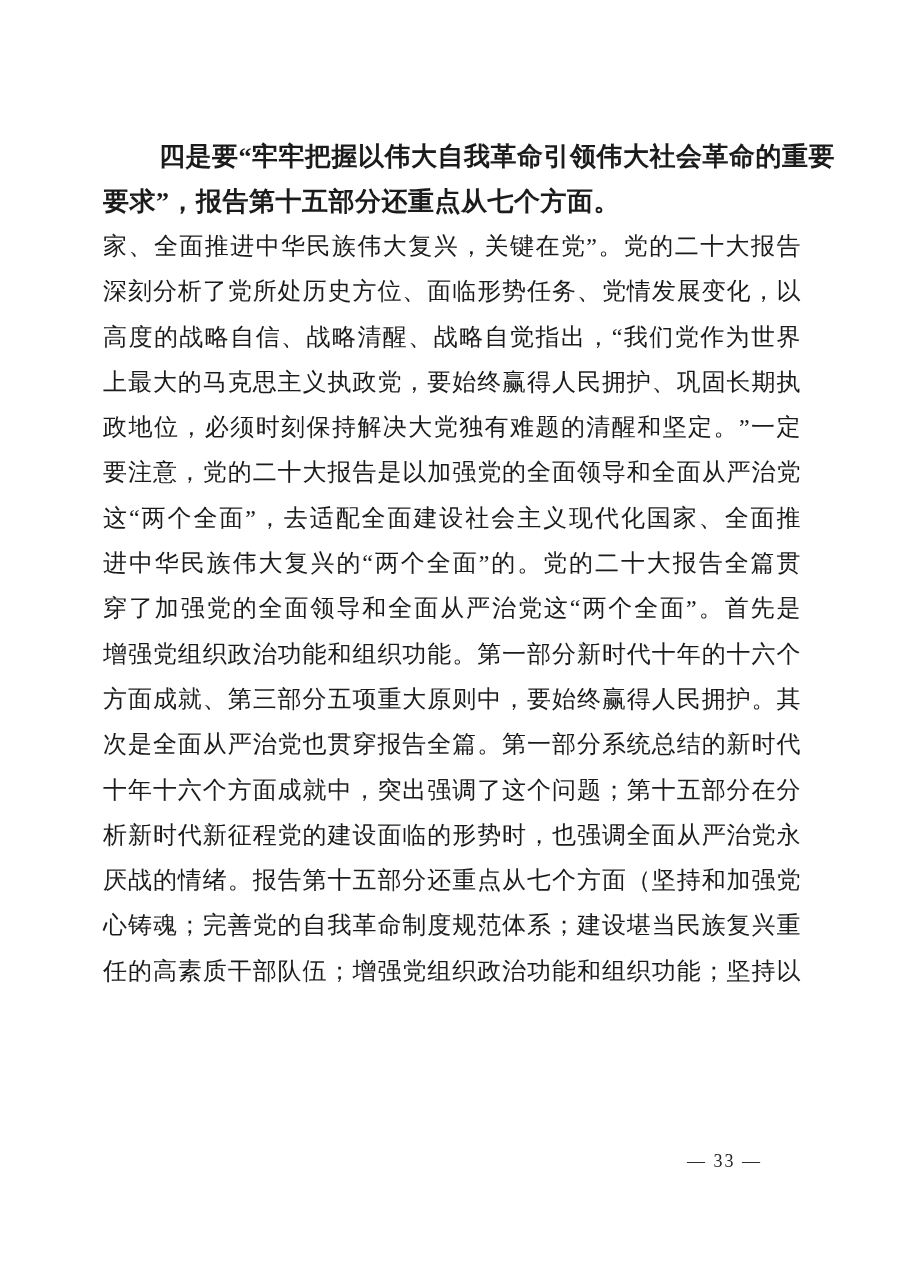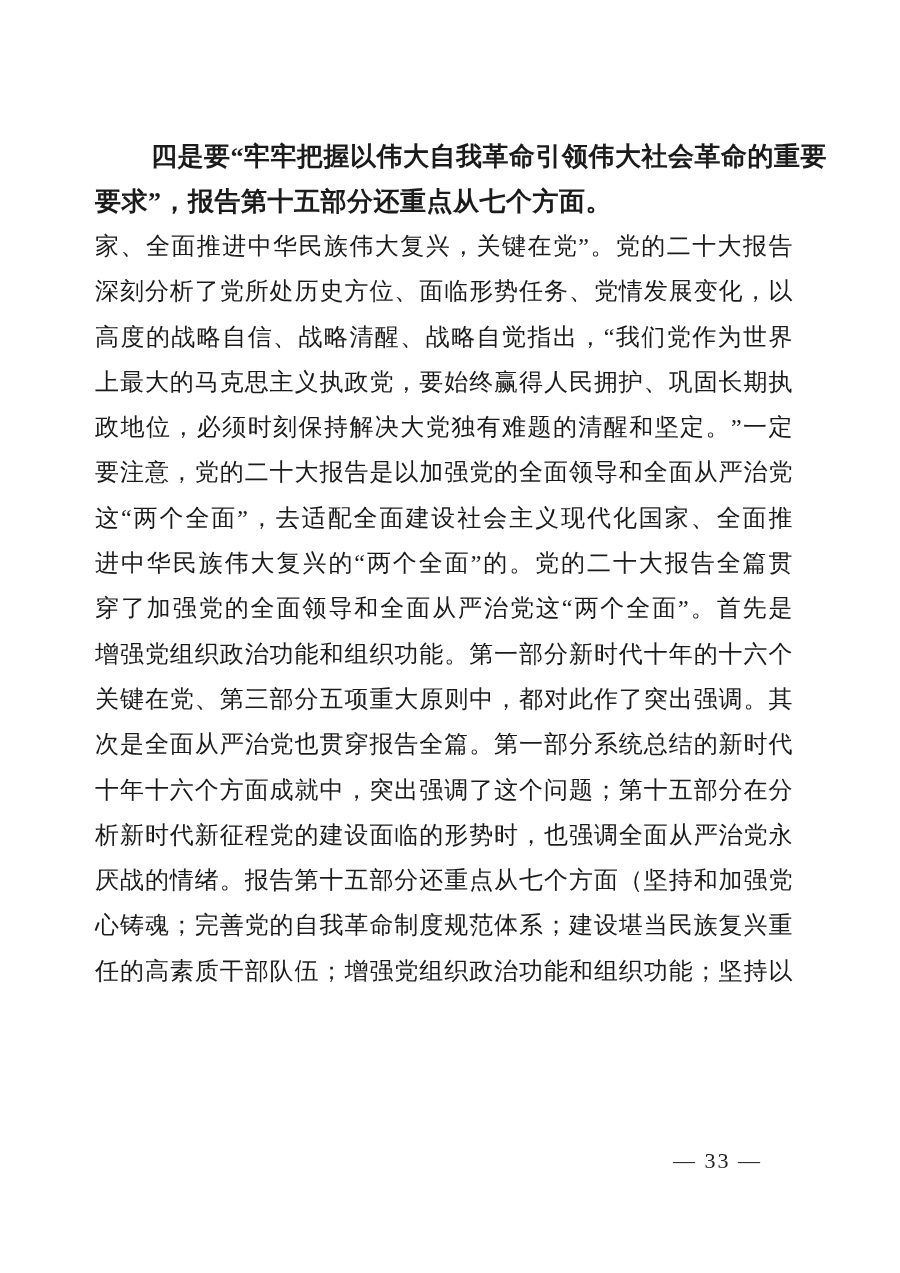--- a/index.html
+++ b/index.html
@@ -11,21 +11,21 @@
     position: relative;
     width: 900px;
     height: 1273px;
     background: #ffffff;
     overflow: hidden;
     font-family: "Liberation Serif", serif;
     color: #1b1b1b;
   }
   .content {
     position: absolute;
-    left: 95px;
+    left: 103px;
     top: 134px;
     width: 698px;
   }
   .tline {
     text-align: justify;
     text-align-last: justify;
     white-space: nowrap;
     letter-spacing: 0.5px;
   }
   .heading .tline {
@@ -46,21 +46,21 @@
     height: 45.3px;
     line-height: 45.3px;
   }
   .body-para .tline.indent {
     text-indent: 72px;
   }
   .footer {
     position: absolute;
     top: 1146px;
     right: 138px;
-    font-size: 22px;
+    font-size: 18px;
     line-height: 30px;
     letter-spacing: 2px;
     color: #222222;
     font-family: "Liberation Serif", serif;
   }
 </style>
 </head>
 <body>
 
 <div class="page">
@@ -73,21 +73,21 @@
         <div class="tline">家、全面推进中华民族伟大复兴，关键在党”。党的二十大报告</div>
         <div class="tline">深刻分析了党所处历史方位、面临形势任务、党情发展变化，以</div>
         <div class="tline">高度的战略自信、战略清醒、战略自觉指出，“我们党作为世界</div>
         <div class="tline">上最大的马克思主义执政党，要始终赢得人民拥护、巩固长期执</div>
         <div class="tline">政地位，必须时刻保持解决大党独有难题的清醒和坚定。”一定</div>
         <div class="tline">要注意，党的二十大报告是以加强党的全面领导和全面从严治党</div>
         <div class="tline">这“两个全面”，去适配全面建设社会主义现代化国家、全面推</div>
         <div class="tline">进中华民族伟大复兴的“两个全面”的。党的二十大报告全篇贯</div>
         <div class="tline">穿了加强党的全面领导和全面从严治党这“两个全面”。首先是</div>
         <div class="tline">增强党组织政治功能和组织功能。第一部分新时代十年的十六个</div>
-        <div class="tline">关键在党、第三部分五项重大原则中，都对此作了突出强调。其</div>
+        <div class="tline">方面成就、第三部分五项重大原则中，要始终赢得人民拥护。其</div>
         <div class="tline">次是全面从严治党也贯穿报告全篇。第一部分系统总结的新时代</div>
         <div class="tline">十年十六个方面成就中，突出强调了这个问题；第十五部分在分</div>
         <div class="tline">析新时代新征程党的建设面临的形势时，也强调全面从严治党永</div>
         <div class="tline">厌战的情绪。报告第十五部分还重点从七个方面（坚持和加强党</div>
         <div class="tline">心铸魂；完善党的自我革命制度规范体系；建设堪当民族复兴重</div>
         <div class="tline">任的高素质干部队伍；增强党组织政治功能和组织功能；坚持以</div>
       </div>
   </div>
   <div class="footer">— 33 —</div>
 </div>

